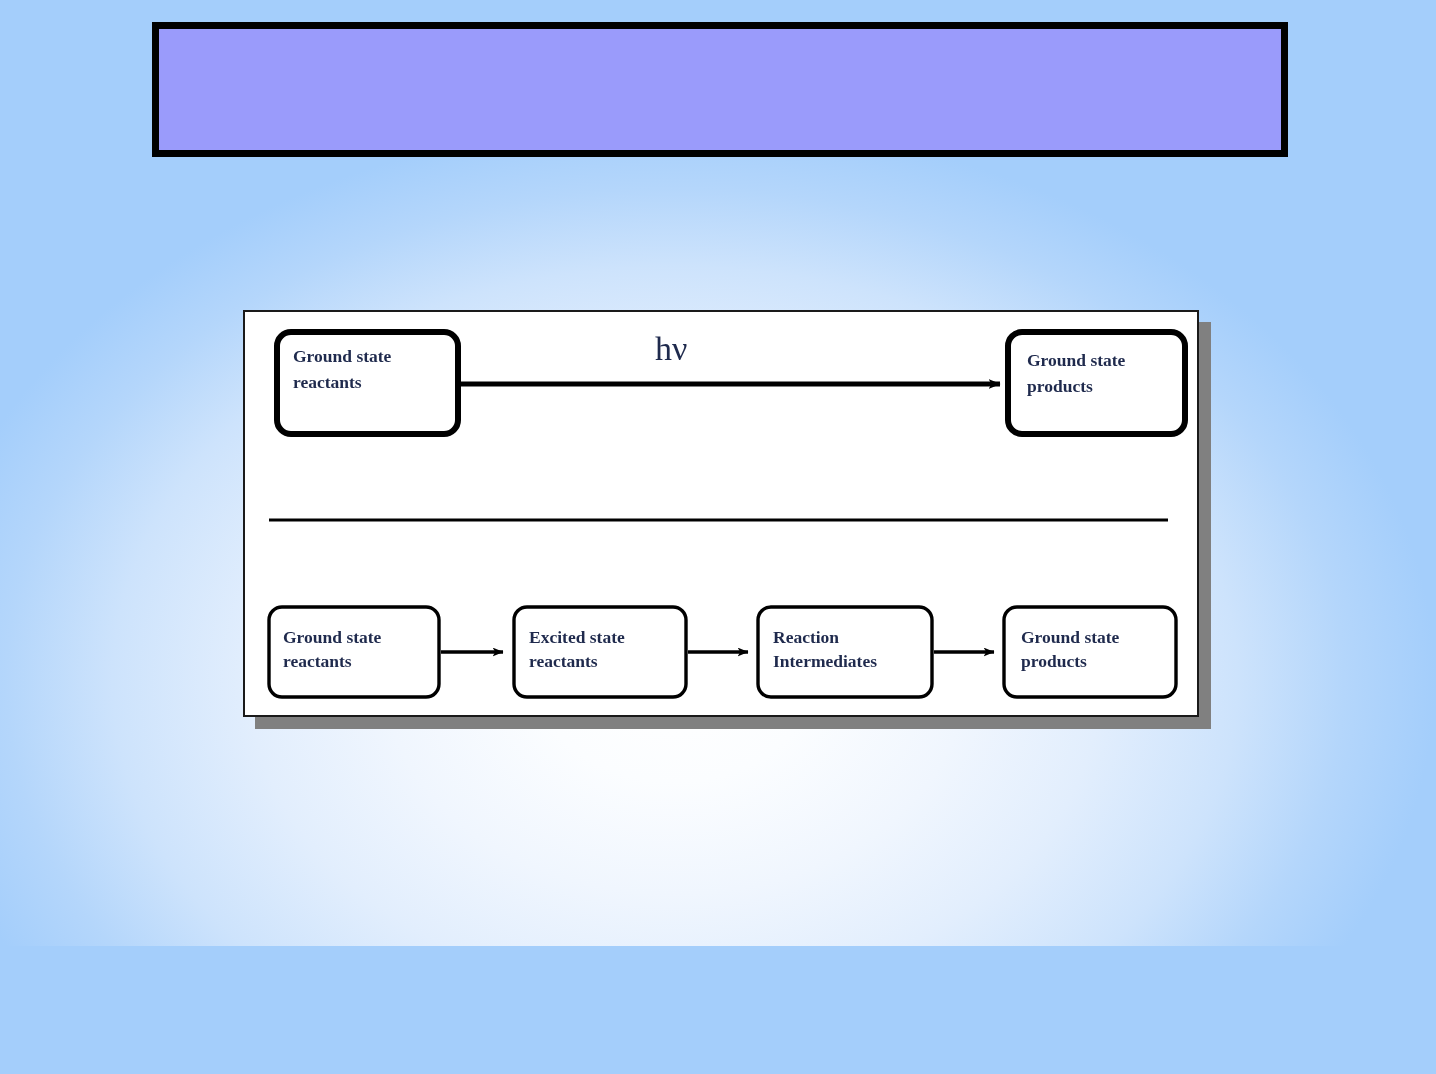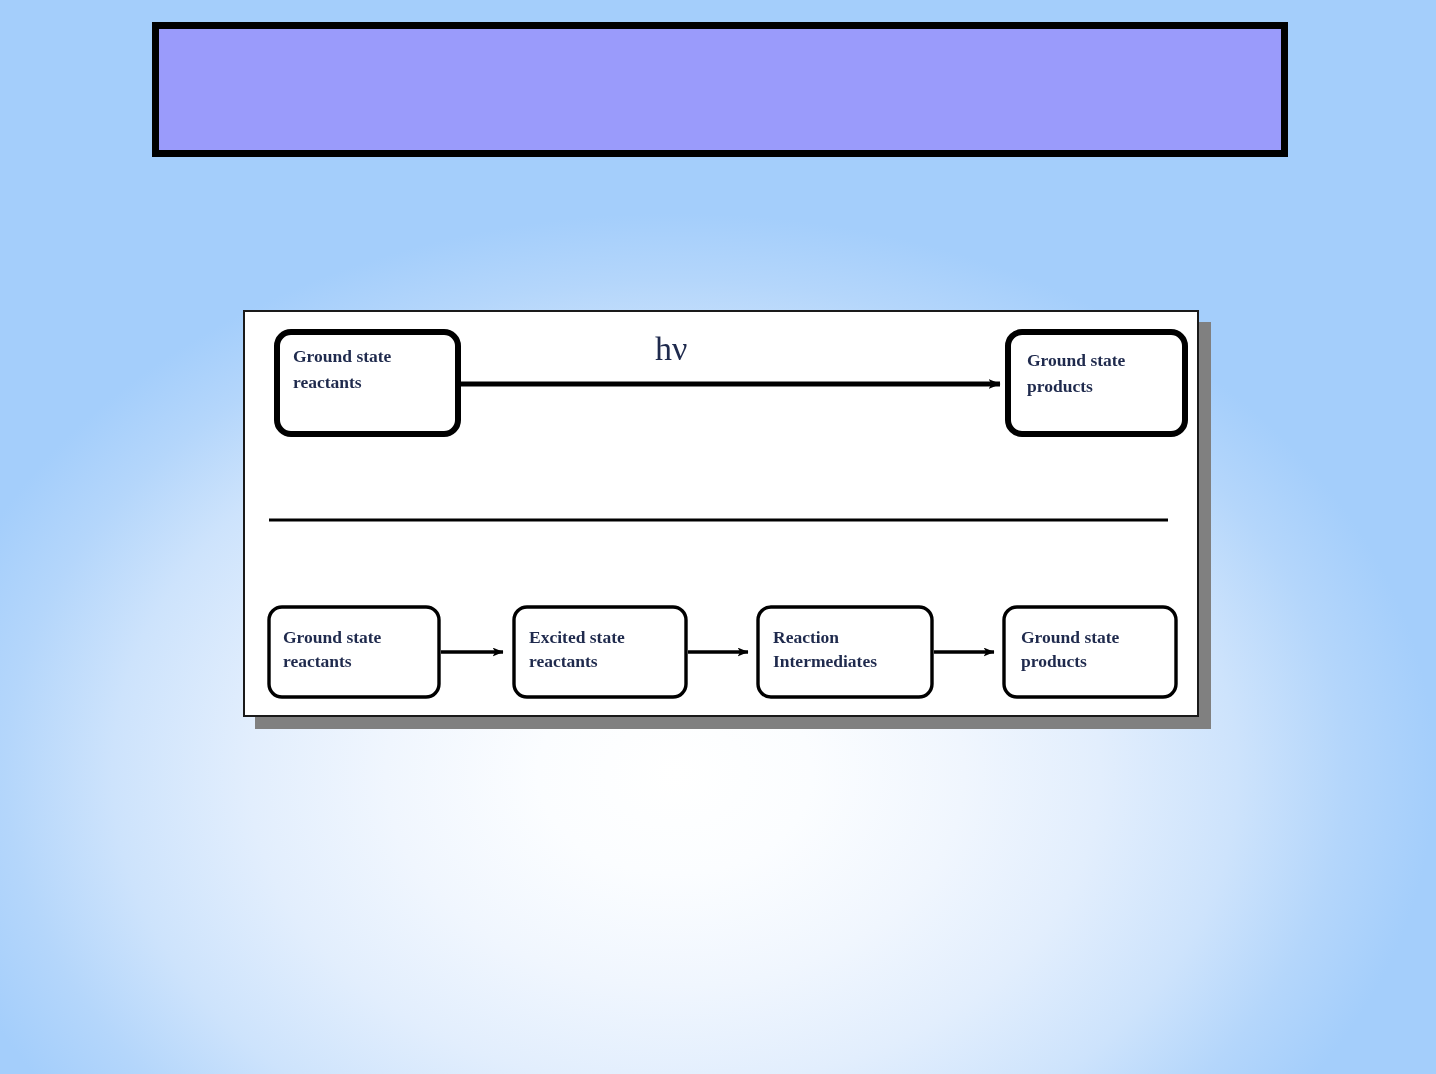--- a/index.html
+++ b/index.html
@@ -11,21 +11,21 @@
     width: 1436px;
     height: 1074px;
     overflow: hidden;
     font-family: "Liberation Serif", serif;
     background: #a4cefb;
   }
 
   #slide {
     position: relative;
     width: 1436px;
-    height: 1074px;
+    height: 946px;
     background:
       radial-gradient(ellipse 760px 560px at 47% 72%,
         #ffffff 0%,
         #fbfdff 18%,
         #f0f6fe 38%,
         #e2eefd 56%,
         #cde3fc 74%,
         #b4d6fb 88%,
         #a4cefb 100%);
     overflow: hidden;

